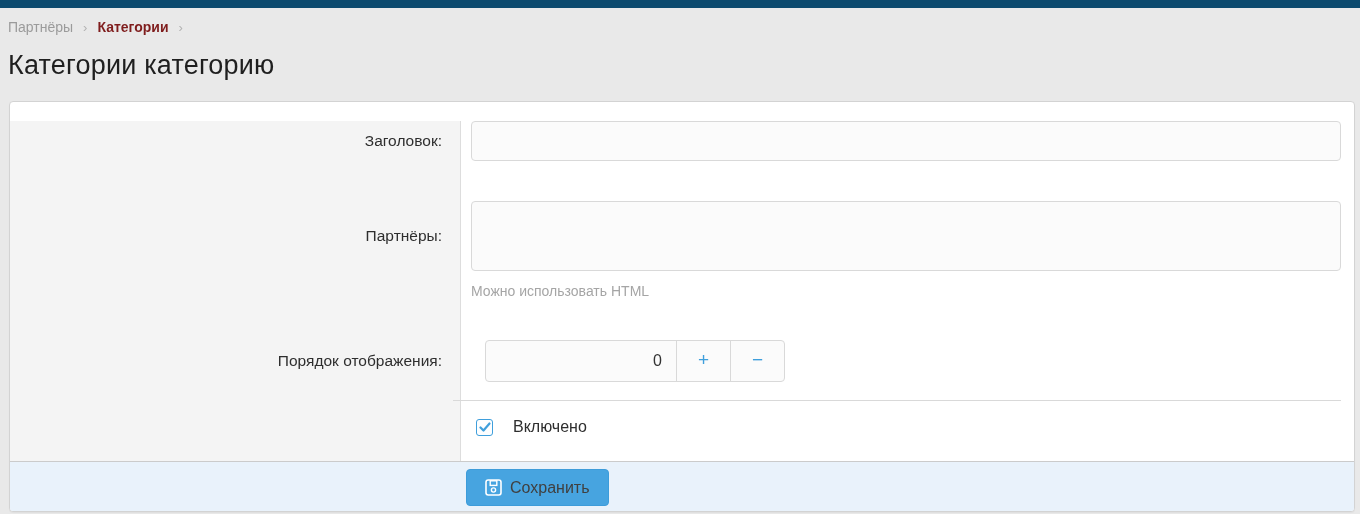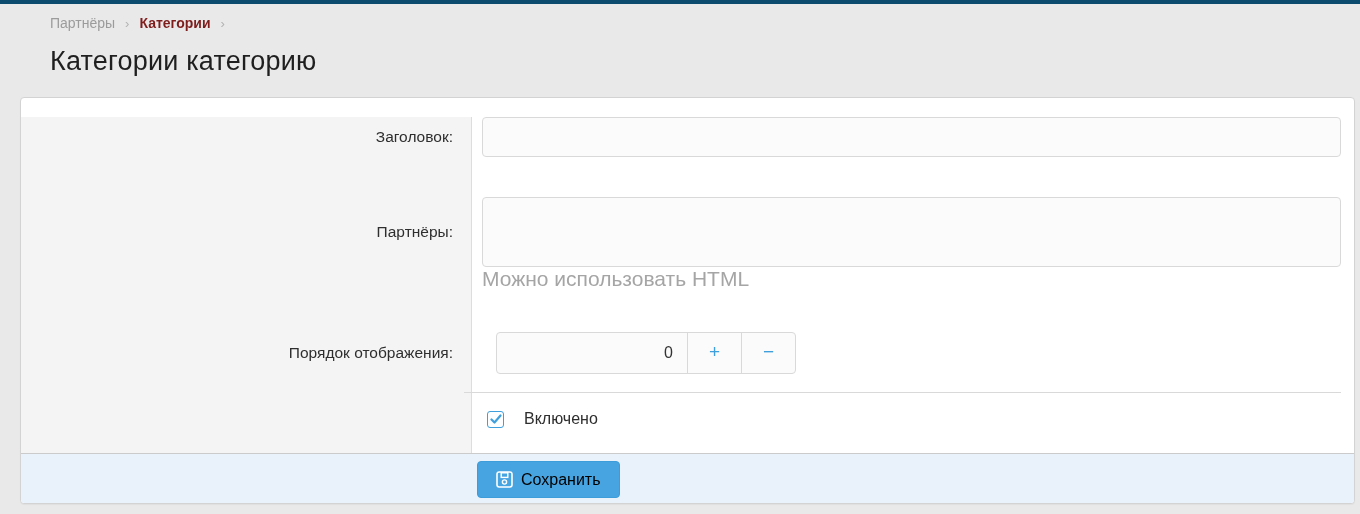--- a/index.html
+++ b/index.html
@@ -3,33 +3,33 @@
 <meta charset="utf-8">
 <style>
   * { margin:0; padding:0; box-sizing:border-box; }
   html,body { width:1360px; height:514px; }
   body {
     font-family:"Liberation Sans","DejaVu Sans",sans-serif;
     background:#e9e9e9;
     color:#333;
     overflow:hidden;
   }
-  .page { width:1360px; height:462px; border-top:4px solid #0c4a6e; position:relative;padding-left:42px; }
+  .page { width:1360px; height:462px; border-top:8px solid #0c4a6e; position:relative; }
 
   
   .header { padding:9px 8px 0 8px; }
   .breadcrumb { font-size:14px; color:#9b9b9b; display:flex; align-items:center; gap:10px; height:20px; }
   .crumb { color:#9b9b9b; text-decoration:none; cursor:pointer; }
   .crumb.current { color:#7f1d1d; font-weight:bold; }
   .crumb-sep { color:#b3b3b3; font-size:13px; }
   .page-title { font-size:27px; font-weight:400; color:#1f1f1f; margin-top:13px; letter-spacing:0.2px; }
 
   
   .panel {
-    position:absolute; left:20px; right:5px; top:93px;
+    position:absolute; left:9px; right:5px; top:93px;
     border:1px solid #d3d3d3; border-radius:4px;
     background:#fff;
     box-shadow:0 1px 1px rgba(0,0,0,0.04);
     overflow:hidden;
   }
   .panel-body {
     background:linear-gradient(90deg,#f4f4f4 0,#f4f4f4 450px,#dddddd 450px,#dddddd 451px,#ffffff 451px);
     padding-bottom:0;
   }
   .form-row { display:flex; align-items:center; }
@@ -50,21 +50,21 @@
   }
   .row-desc { margin-top:40px; }
   .textarea {
     width:100%; height:70px; resize:none;
     border:1px solid #d9d9d9; border-radius:4px;
     background:#fbfbfb;
     font-family:inherit; font-size:15px; color:#333;
     padding:8px 12px; outline:none; display:block;
   }
   .hint-row { display:flex; }
-  .hint { font-size:21px; color:#a5a5a5; }
+  .hint { font-size:14px; color:#a5a5a5; margin-top:12px; }
 
   .row-order { margin-top:41px;gap:14px; }
   .stepper {
     display:flex; width:300px; height:42px;
     border:1px solid #d9d9d9; border-radius:4px;
     background:#fbfbfb; overflow:hidden;
   }
   .stepper-input {
     flex:1 1 auto; width:100px; border:none; background:transparent;
     text-align:right; padding-right:14px;
@@ -91,21 +91,21 @@
 
   
   .panel-footer {
     background:#e9f2fb; border-top:1px solid #cbcbcb;
     height:50px; padding:7px 13px 0 456px;
   }
   .save-button {
     display:inline-flex; align-items:center; gap:8px;
     height:37px; padding:0 18px;
     background:#47a4e0; border:1px solid #3d9cda; border-radius:4px;
-    color:#000000; font-size:16px; font-family:inherit; cursor:pointer;
+    color:#404040; font-size:16px; font-family:inherit; cursor:pointer;
   }
   .save-button svg { display:block; }
 </style>
 </head>
 <body>
 
 <div class="page">
 
   <div class="header">
     <div class="breadcrumb">

